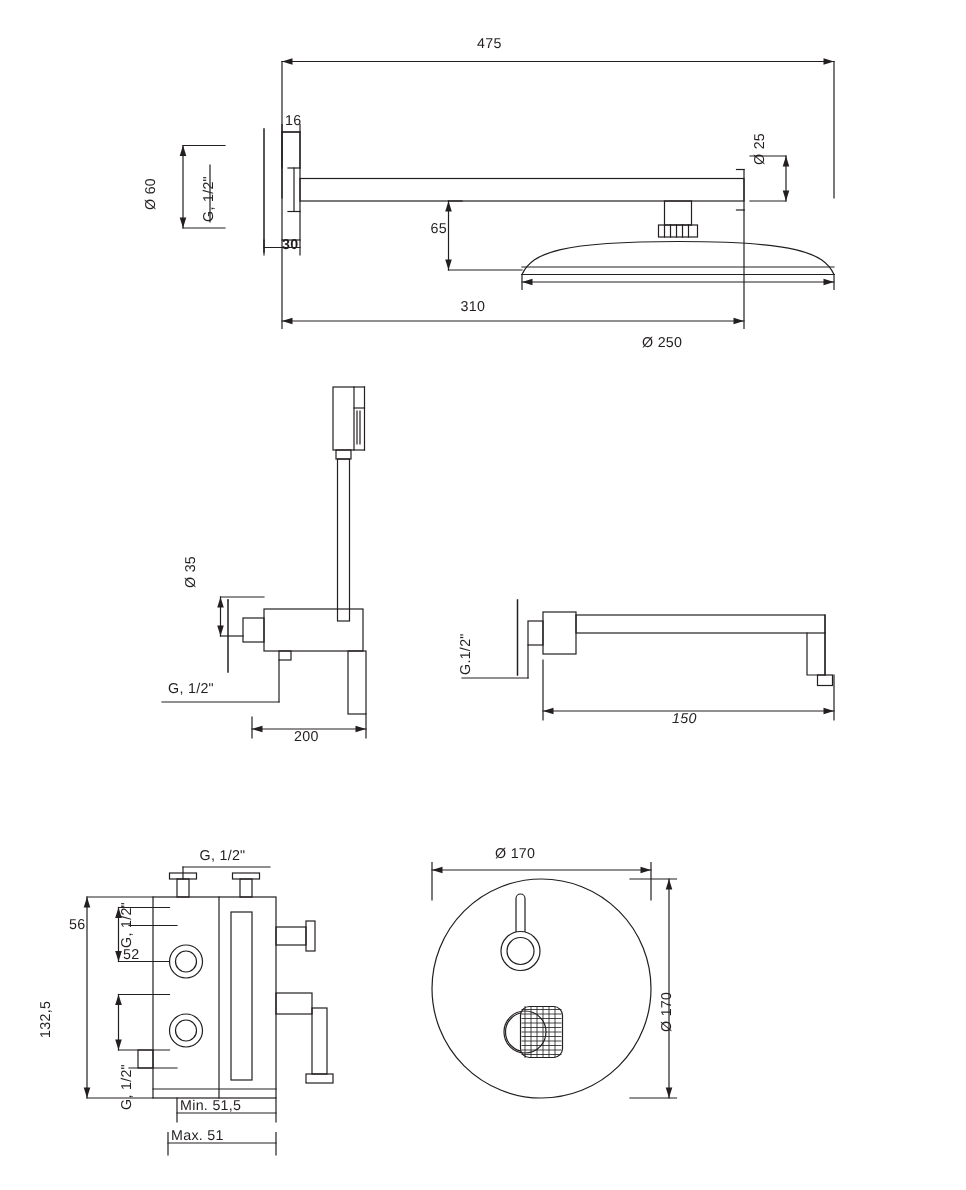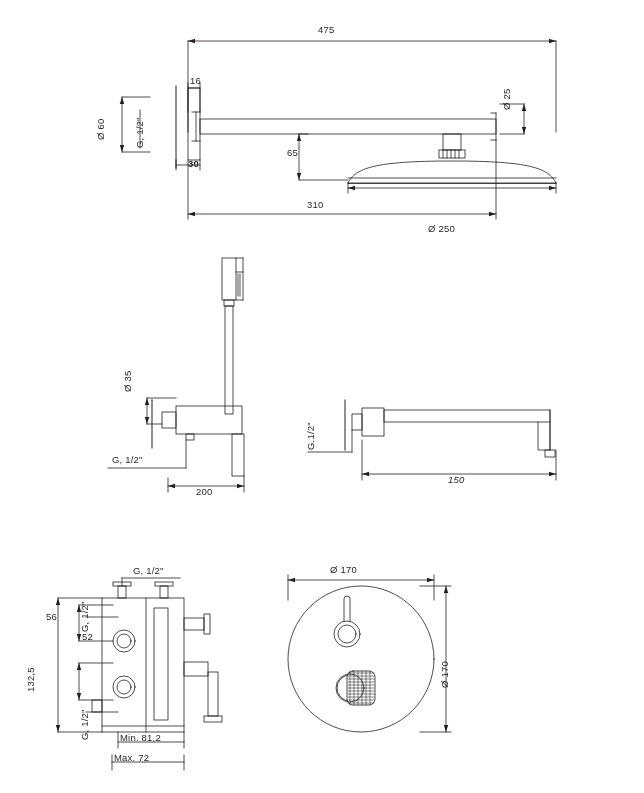--- a/index.html
+++ b/index.html
@@ -310,19 +310,19 @@
 
   <div class="dim-label rot90" style="left:306px; top:450px;">G.1/2"</div>
   <div class="dim-label" style="left:448px; top:475px;font-style:italic;">150</div>
 
   <div class="dim-label" style="left:133px; top:566px;">G, 1/2"</div>
   <div class="dim-label rot90" style="left:80px; top:632px;">G, 1/2"</div>
   <div class="dim-label rot90" style="left:80px; top:740px;">G, 1/2"</div>
   <div class="dim-label rot90" style="left:26px; top:692px;">132,5</div>
   <div class="dim-label" style="left:46px; top:612px;text-align:right;">56</div>
   <div class="dim-label" style="left:46px; top:632px;margin-left:36px;">52</div>
-  <div class="dim-label" style="left:120px; top:733px;">Min. 81,2</div>
-  <div class="dim-label" style="left:114px; top:753px;">Max. 72</div>
+  <div class="dim-label" style="left:120px; top:733px;">Min. 51,5</div>
+  <div class="dim-label" style="left:114px; top:753px;">Max. 51</div>
 
   <div class="dim-label" style="left:330px; top:565px;">Ø 170</div>
   <div class="dim-label rot90" style="left:440px; top:688px;">Ø 170</div>
 
 </div>
 
 </body></html>

